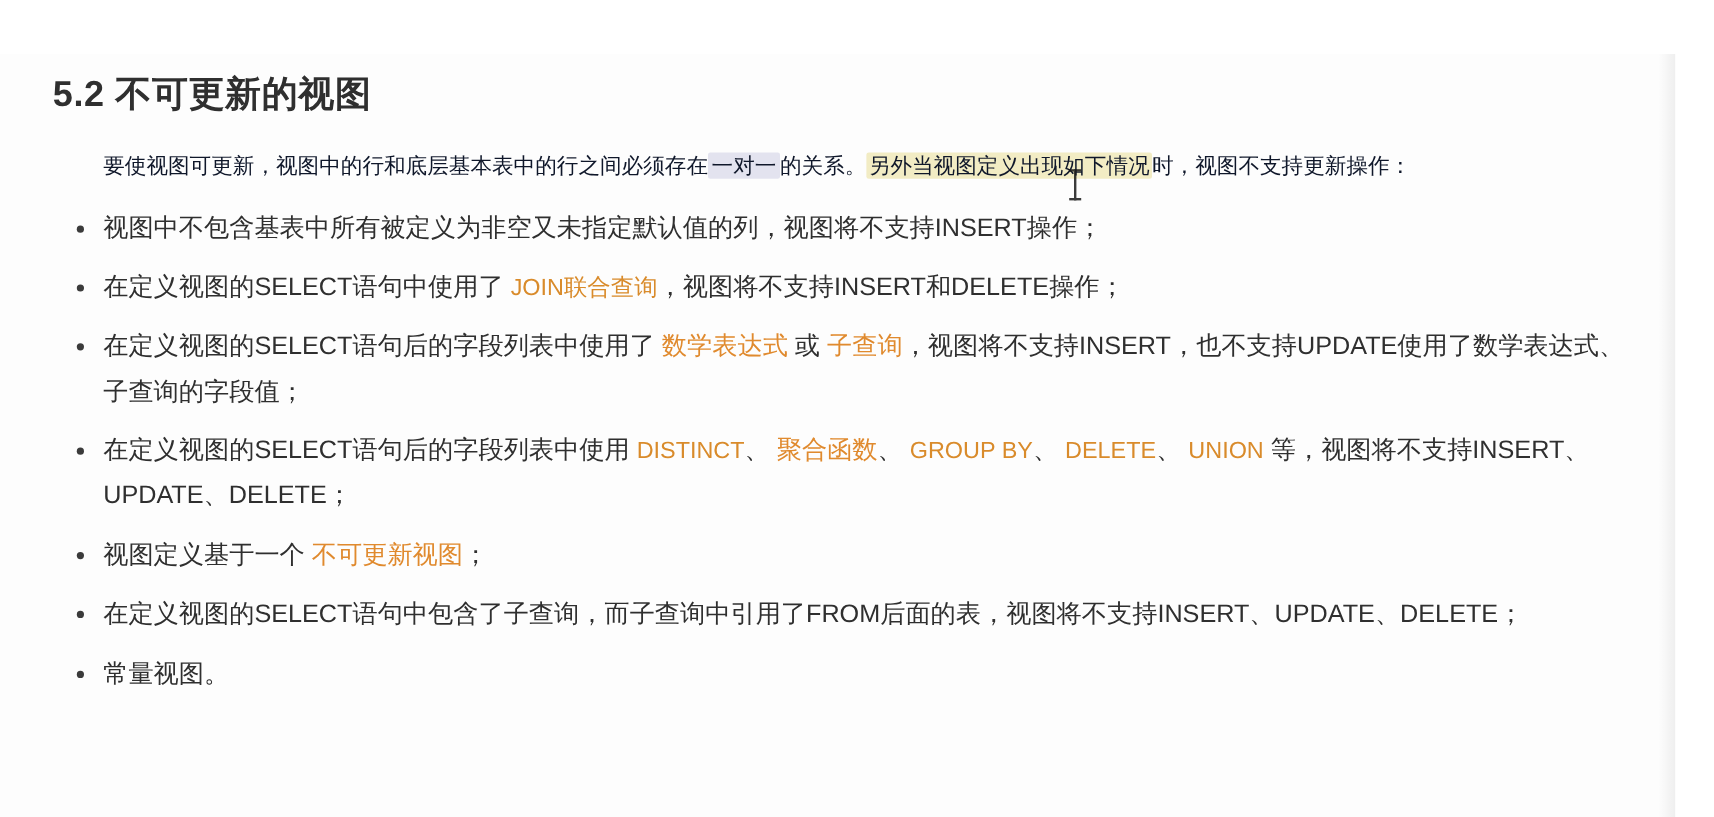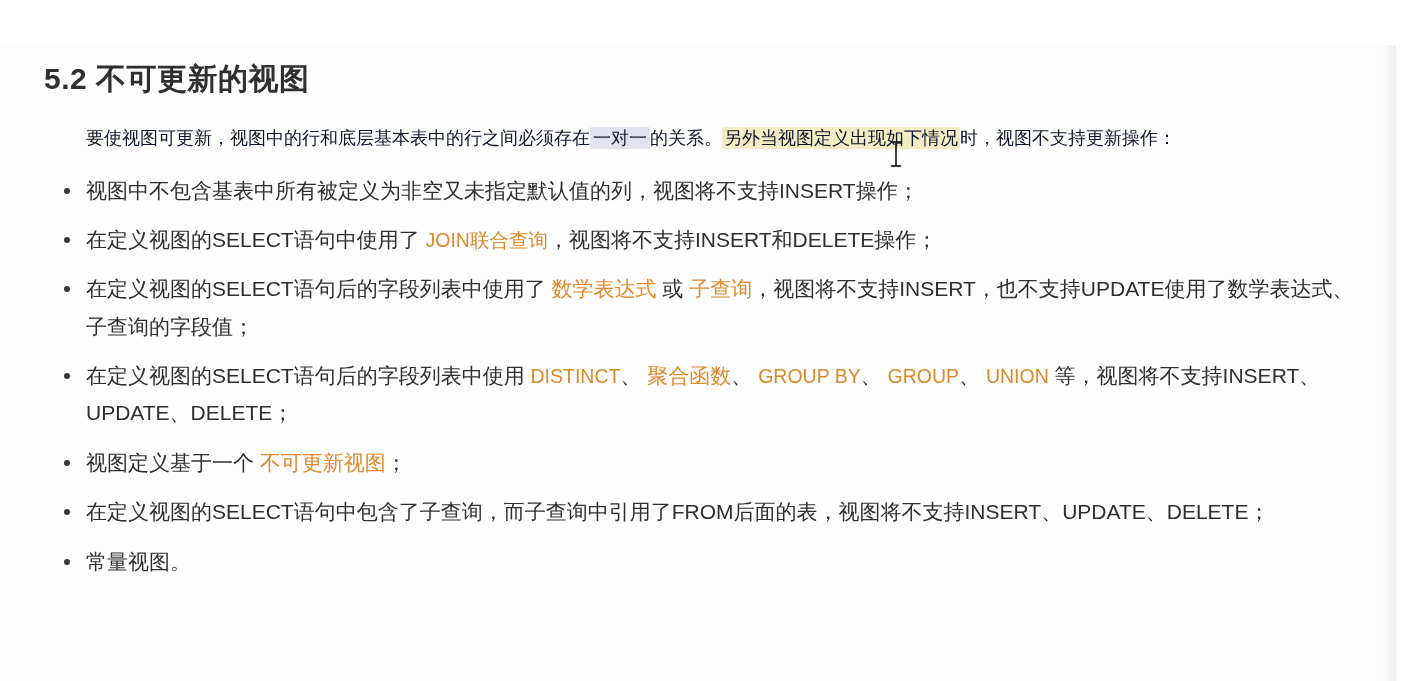--- a/index.html
+++ b/index.html
@@ -150,21 +150,21 @@
   </h1>
 
   <p class="intro">
     <span>要使视图可更新，视图中的行和底层基本表中的行之间必须存在</span><span class="hl-gray">一对一</span><span>的关系。</span><span class="hl-yellow">另外当视图定义出现如下情况</span><span>时，视图不支持更新操作：</span>
   </p>
 
   <ul class="bullets" id="bullet-list">
       <li><span>视图中不包含基表中所有被定义为非空又未指定默认值的列，视图将不支持INSERT操作；</span></li>
       <li><span>在定义视图的SELECT语句中使用了 </span><span class="kw-orange">JOIN联合查询</span><span>，视图将不支持INSERT和DELETE操作；</span></li>
       <li><span>在定义视图的SELECT语句后的字段列表中使用了 </span><span class="orange-plain">数学表达式</span><span> 或 </span><span class="orange-plain">子查询</span><span>，视图将不支持INSERT，也不支持UPDATE使用了数学表达式、子查询的字段值；</span></li>
-      <li><span>在定义视图的SELECT语句后的字段列表中使用 </span><span class="kw-orange">DISTINCT</span><span>、 </span><span class="orange-plain">聚合函数</span><span>、 </span><span class="kw-orange">GROUP BY</span><span>、 </span><span class="kw-orange">GROUP</span><span>、 </span><span class="kw-orange">UNION</span><span> 等，视图将不支持INSERT、UPDATE、DELETE；</span></li>
+      <li><span>在定义视图的SELECT语句后的字段列表中使用 </span><span class="kw-orange">DISTINCT</span><span>、 </span><span class="orange-plain">聚合函数</span><span>、 </span><span class="kw-orange">GROUP BY</span><span>、 </span><span class="kw-orange">DELETE</span><span>、 </span><span class="kw-orange">UNION</span><span> 等，视图将不支持INSERT、UPDATE、DELETE；</span></li>
       <li><span>视图定义基于一个 </span><span class="orange-plain">不可更新视图</span><span>；</span></li>
       <li><span>在定义视图的SELECT语句中包含了子查询，而子查询中引用了FROM后面的表，视图将不支持INSERT、UPDATE、DELETE；</span></li>
       <li><span>常量视图。</span></li>
     </ul>
 
   <div class="cursor"></div>
 
   <div class="watermark">CSDN @Maximize+</div>
 </div>
 

